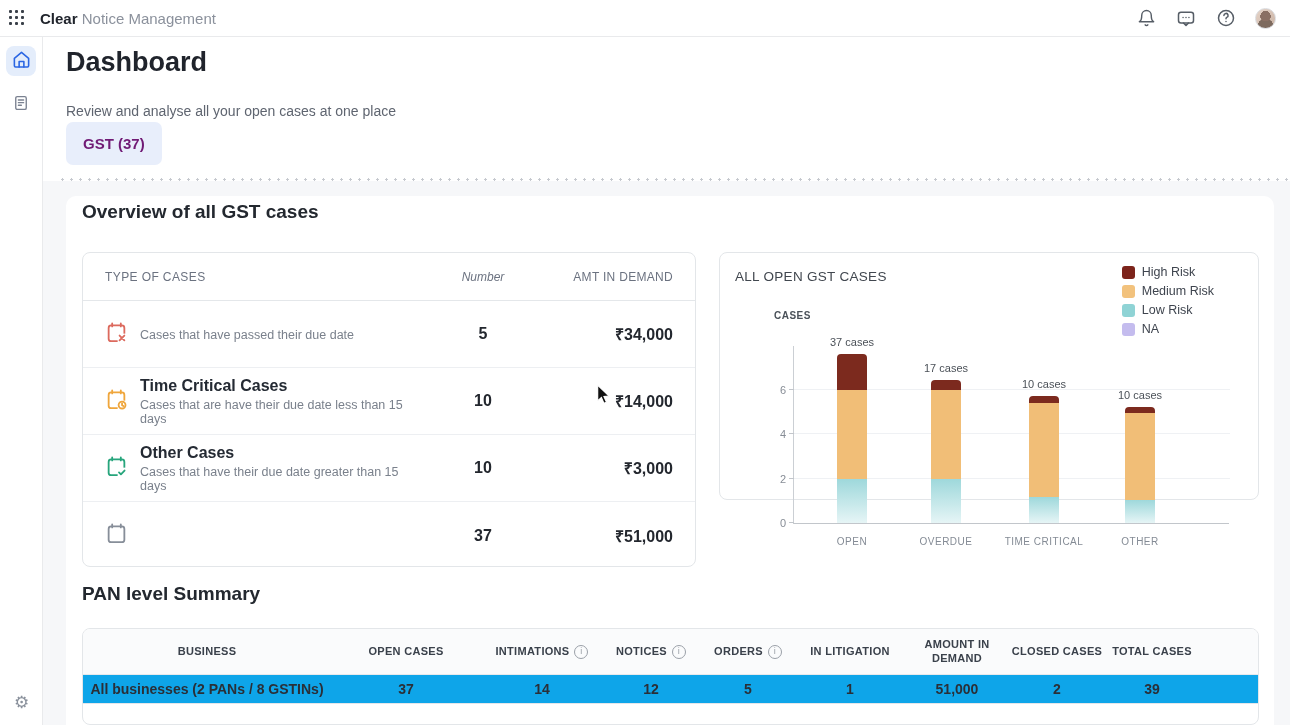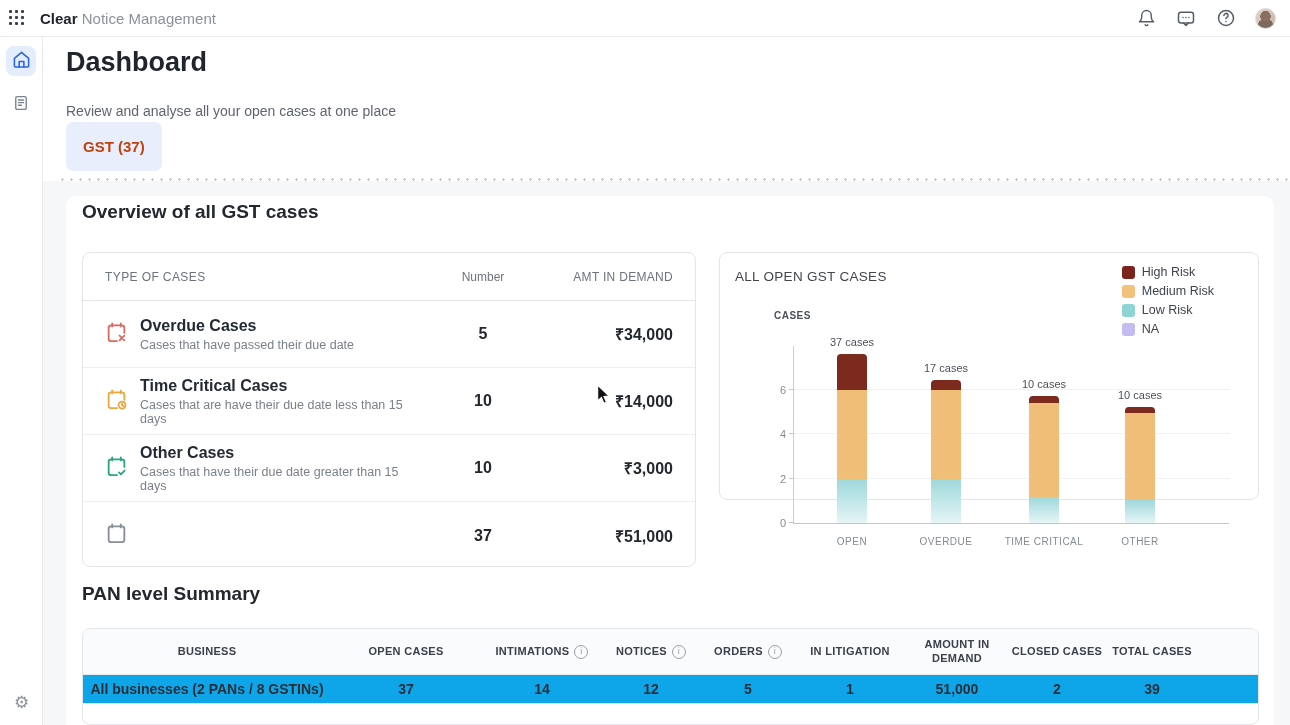--- a/index.html
+++ b/index.html
@@ -29,42 +29,42 @@
   .side-btn { width:30px; height:30px; margin:9px auto 0; border-radius:8px;
               display:flex; align-items:center; justify-content:center; cursor:pointer; }
   .side-btn.active { background:#E4EDFB; color:#2B66E3; }
   .side-btn.idle { color:#7A8190; margin-top:14px; }
   .side-gear { position:absolute; left:0; bottom:12px; width:43px; text-align:center;
                color:#8A919C; font-size:17px; cursor:pointer; }
 
   
   .page-title { position:absolute; left:66px; top:47px; font-size:27px; font-weight:700; color:#20242C; }
   .page-sub   { position:absolute; left:66px; top:89px; font-size:14px; color:#5F6570;margin-top:14px; }
-  .gst-chip { position:absolute; left:66px; top:122px; height:49px; padding:0 17px;
-              background:#E8EEFB; color:#c2410c; font-size:15px; font-weight:700;
+  .gst-chip { position:absolute; left:66px; top:122px; height:43px; padding:0 17px;
+              background:#E8EEFB; color:#701a75; font-size:15px; font-weight:700;
               border-radius:7px; display:flex; align-items:center; cursor:pointer; }
   .dotted-sep { position:absolute; left:58px; top:178px; right:0; height:3px;
                 background-image:radial-gradient(circle,#C6C9CF 1.1px, transparent 1.3px);
                 background-size:9px 3px; background-repeat:repeat-x; }
   .lower-bg { position:absolute; left:0; top:181px; width:1290px; height:544px; background:#F6F7F9; }
   .panel { position:absolute; left:66px; top:196px; width:1208px; height:529px;
            background:#fff; border-radius:10px 10px 0 0; }
 
   .section-title { font-size:19px; font-weight:700; color:#23282F; }
   .overview-title { position:absolute; left:82px; top:201px; }
   .pan-title      { position:absolute; left:82px; top:583px; }
 
   
   .card { background:#fff; border:1px solid #E3E6E9; border-radius:8px; position:absolute; }
   .ov-card { left:82px; top:252px; width:614px; height:315px; overflow:hidden; }
   .ov-head, .ov-row { display:grid; grid-template-columns:1fr 120px 130px; align-items:center;
                       padding:0 22px; }
   .ov-head { height:48px; border-bottom:1px solid #E4E7EA; }
   .ov-head .h1 { font-size:12px; color:#6B7280; letter-spacing:.4px; }
-  .ov-head .h2 { font-size:12px; color:#6B7280; text-align:center; }
+  .ov-head .h2 { font-size:12px; color:#6B7280; text-align:center;font-style:italic; }
   .ov-head .h3 { font-size:12px; color:#6B7280; text-align:right; letter-spacing:.3px; }
   .ov-row { height:67px; border-bottom:1px solid #EDEFF2; }
   .ov-row:last-child { border-bottom:none; }
   .ov-left { display:flex; align-items:center; gap:12px; }
   .ov-texts .t { font-size:16px; font-weight:700; color:#242A33; line-height:1.25; }
   .ov-texts .s { font-size:12.5px; color:#7A818C; margin-top:2px; }
   .ov-num { text-align:center; font-size:16px; font-weight:700; color:#23272E; }
   .ov-amt { text-align:right;  font-size:16px; font-weight:700; color:#23272E; }
 
   
@@ -191,21 +191,20 @@
     <div id="overview-rows">
         <div class="ov-row">
           <div class="ov-left">
             <span><svg width="23" height="23" viewBox="0 0 24 24" fill="none" stroke="#DC6A5E" stroke-width="1.9" stroke-linecap="round" stroke-linejoin="round">
                 <path d="M7.5 2.5v3.2M16.5 2.5v3.2"></path>
                 <rect x="3.8" y="4.6" width="16.4" height="16.4" rx="2.6"></rect>
                 <rect x="13.2" y="13.2" width="10" height="10" fill="#fff" stroke="none"></rect>
                 <path d="M15.2 15.2l5 5M20.2 15.2l-5 5"></path>
               </svg></span>
             <div class="ov-texts">
-              <div class="t">Overdue Cases</div>
               <div class="s">Cases that have passed their due date</div>
             </div>
           </div>
           <div class="ov-num">5</div>
           <div class="ov-amt">₹34,000</div>
         </div>
         <div class="ov-row">
           <div class="ov-left">
             <span><svg width="23" height="23" viewBox="0 0 24 24" fill="none" stroke="#EFA63C" stroke-width="1.9" stroke-linecap="round" stroke-linejoin="round">
                 <path d="M7.5 2.5v3.2M16.5 2.5v3.2"></path>

